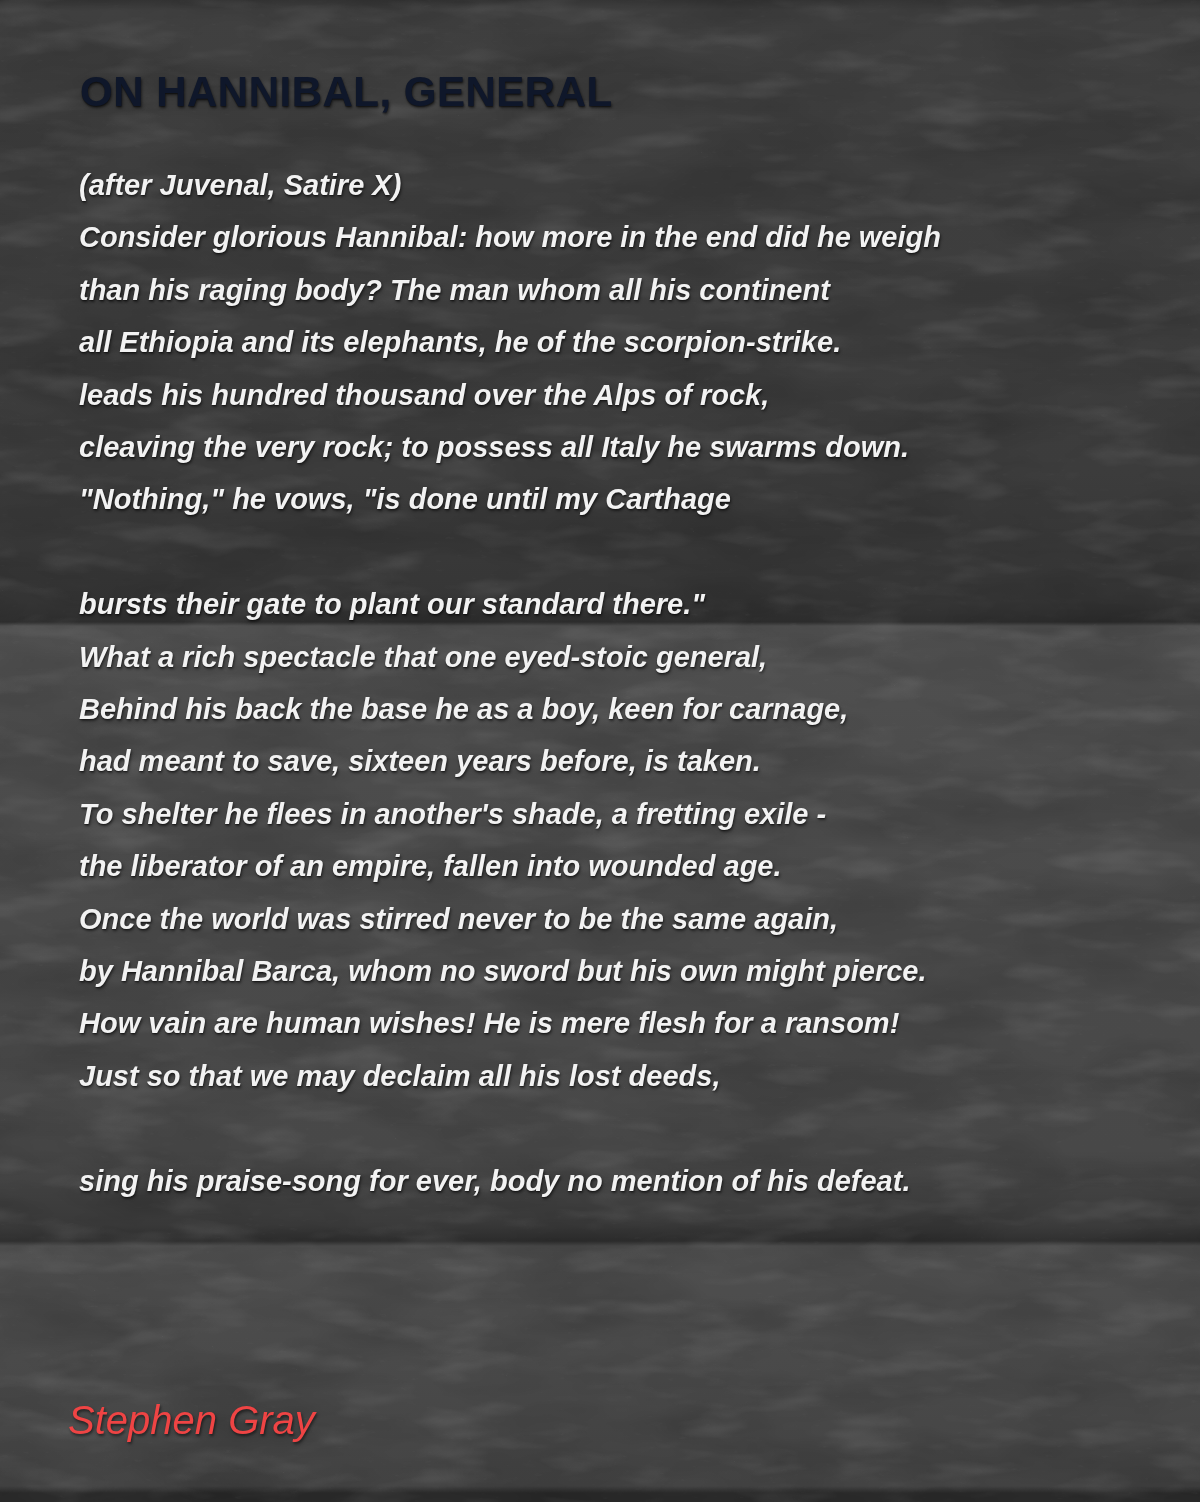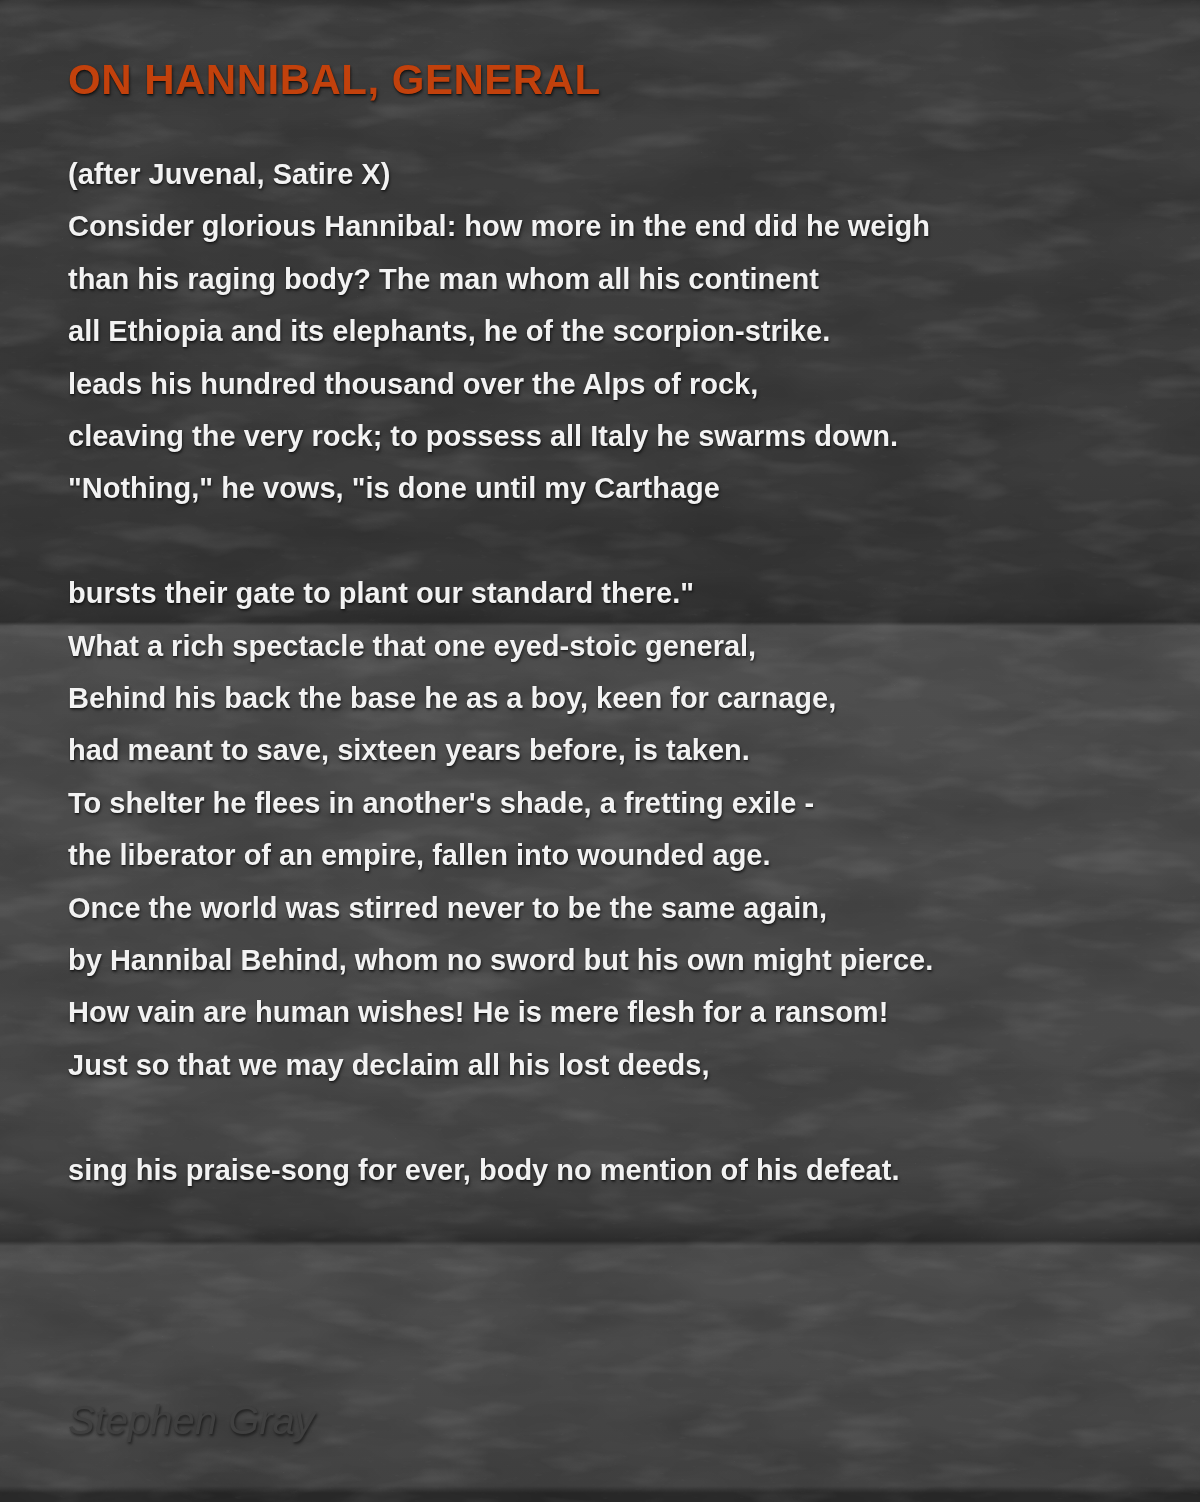--- a/index.html
+++ b/index.html
@@ -42,54 +42,54 @@
     position: absolute;
     left: 68px;
     top: 0;
     width: 1080px;
     color: #f2f2f2;
   }
   .poem-title {
     position: absolute;
     left: 0;
     top: 56px;
-    margin: 0;
+    margin: 12px;
     font-size: 42px;
     font-weight: 700;
     letter-spacing: 0.5px;
-    color: #c2410c;
+    color: #0f172a;
     text-shadow: 1px 2px 3px rgba(0,0,0,0.55), 0 1px 1px rgba(0,0,0,0.4);
     white-space: nowrap;
   }
   .poem-body {
     position: absolute;
     left: 0;
     top: 148px;
     width: 1080px;
   }
-  .stanza { margin: 0; }
+  .stanza { margin: 11px; font-style: italic; }
   .stanza + .stanza { margin-top: 52.4px; }
   .poem-line {
     margin: 0;
     font-size: 29px;
     font-weight: 700;
     line-height: 52.4px;
     color: #f2f2f2;
     text-shadow: 1px 2px 3px rgba(0,0,0,0.55), 0 1px 1px rgba(0,0,0,0.35);
     white-space: nowrap;
   }
   .poem-author {
     position: absolute;
     left: 0;
     top: 1398px;
     margin: 0;
     font-size: 40px;
     font-style: italic;
     font-weight: 400;
-    color: #404040;
+    color: #ef4444;
     text-shadow: 1px 2px 3px rgba(0,0,0,0.55);
     white-space: nowrap;
   }
 </style>
 </head>
 <body>
 
 <svg class="texture-layer" width="1200" height="1502" viewBox="0 0 1200 1502" aria-hidden="true">
   <defs>
     <filter id="swirlDark" x="0" y="0" width="100%" height="100%">
@@ -125,21 +125,21 @@
         <p class="poem-line">"Nothing," he vows, "is done until my Carthage</p>
       </div>
       <div class="stanza">
         <p class="poem-line">bursts their gate to plant our standard there."</p>
         <p class="poem-line">What a rich spectacle that one eyed-stoic general,</p>
         <p class="poem-line">Behind his back the base he as a boy, keen for carnage,</p>
         <p class="poem-line">had meant to save, sixteen years before, is taken.</p>
         <p class="poem-line">To shelter he flees in another's shade, a fretting exile -</p>
         <p class="poem-line">the liberator of an empire, fallen into wounded age.</p>
         <p class="poem-line">Once the world was stirred never to be the same again,</p>
-        <p class="poem-line">by Hannibal Behind, whom no sword but his own might pierce.</p>
+        <p class="poem-line">by Hannibal Barca, whom no sword but his own might pierce.</p>
         <p class="poem-line">How vain are human wishes! He is mere flesh for a ransom!</p>
         <p class="poem-line">Just so that we may declaim all his lost deeds,</p>
       </div>
       <div class="stanza">
         <p class="poem-line">sing his praise-song for ever, body no mention of his defeat.</p>
       </div>
     </div>
 
   <p class="poem-author">Stephen Gray</p>
 </div>

